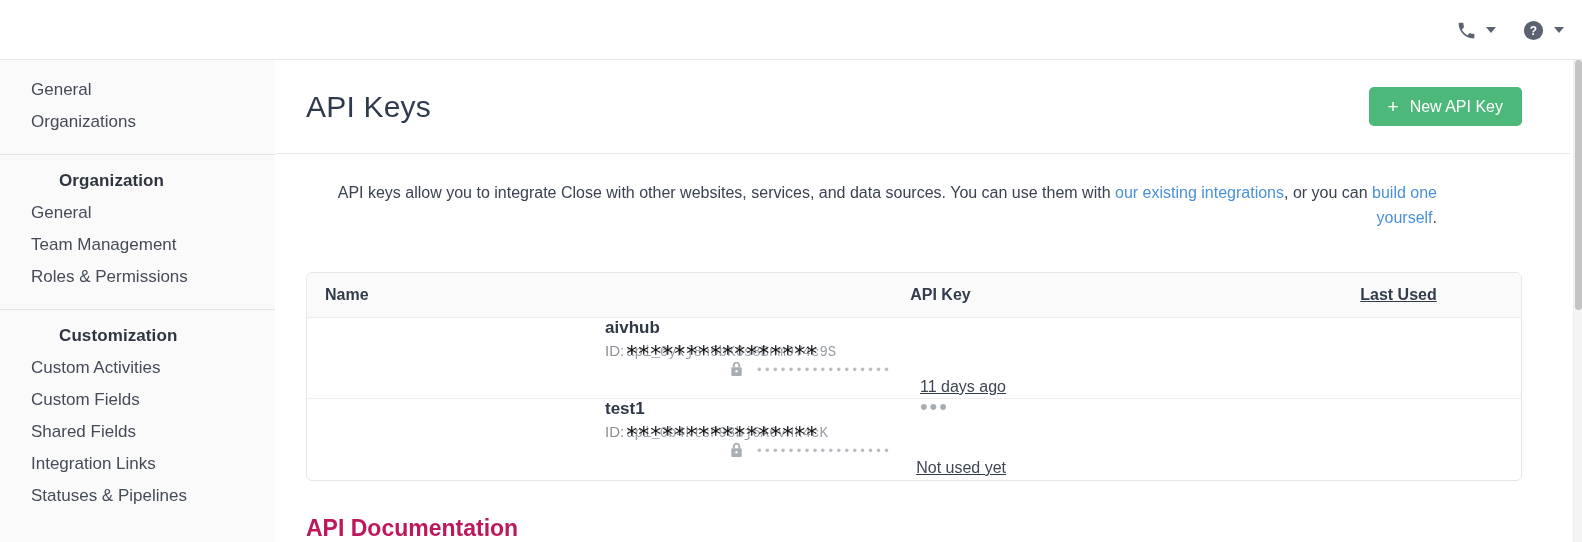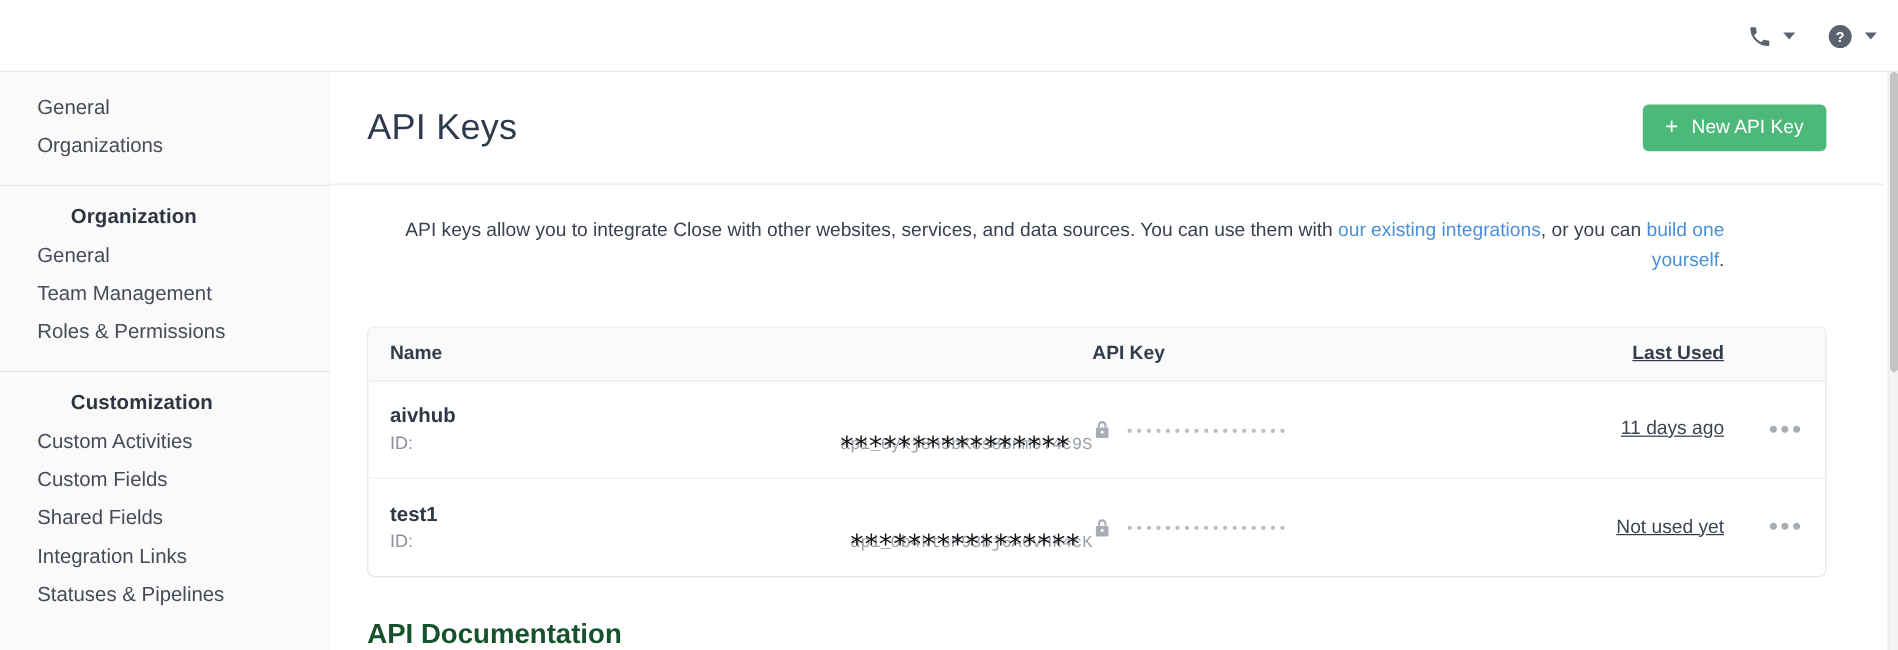--- a/index.html
+++ b/index.html
@@ -175,20 +175,21 @@
     background: #fafafa;
     border-bottom: 1px solid #ececec;
     height: 45px;
     font-size: 16px;
     font-weight: bold;
     color: #333c4b;
   }
   .tbody-row {
     height: 81px;
     border-bottom: 1px solid #efefef;
+    flex-direction: column;
   }
   .tbody-row:last-child { border-bottom: none; }
 
   .col-name { width: 618px; }
   .col-key  { width: 372px; }
   .col-used { width: 184px; text-align: right; text-decoration: underline; }
   .col-menu { width: 70px; text-align: right; }
 
   .key-name {
     font-size: 17px;
@@ -196,22 +197,21 @@
     color: #2f3846;
     margin-bottom: 4px;
   }
   .key-id {
     font-size: 15px;
     color: #8b8f98;
     position: relative;
     white-space: nowrap;
     display: flex;
     align-items: baseline;
-    gap: 19px;
-    justify-content: space-between;
+    gap: 2px;
   }
   .redacted {
     position: relative;
     display: inline-block;
     color: #9aa0a8;
     font-family: "Liberation Mono", monospace;
     font-size: 14px;
   }
   .redacted .stars {
     position: absolute;
@@ -239,21 +239,21 @@
     font-size: 22px;
     letter-spacing: 2px;
     cursor: pointer;
     line-height: 1;
     display: inline-block;
   }
 
   .doc-heading {
     margin: 34px 48px 0 31px;
     font-size: 23px;
-    color: #14532d;
+    color: #be185d;
   }
 
   
   .scrollbar-track {
     position: absolute;
     top: 60px;
     right: 0;
     width: 9px;
     height: 482px;
     background: #f4f4f4;

